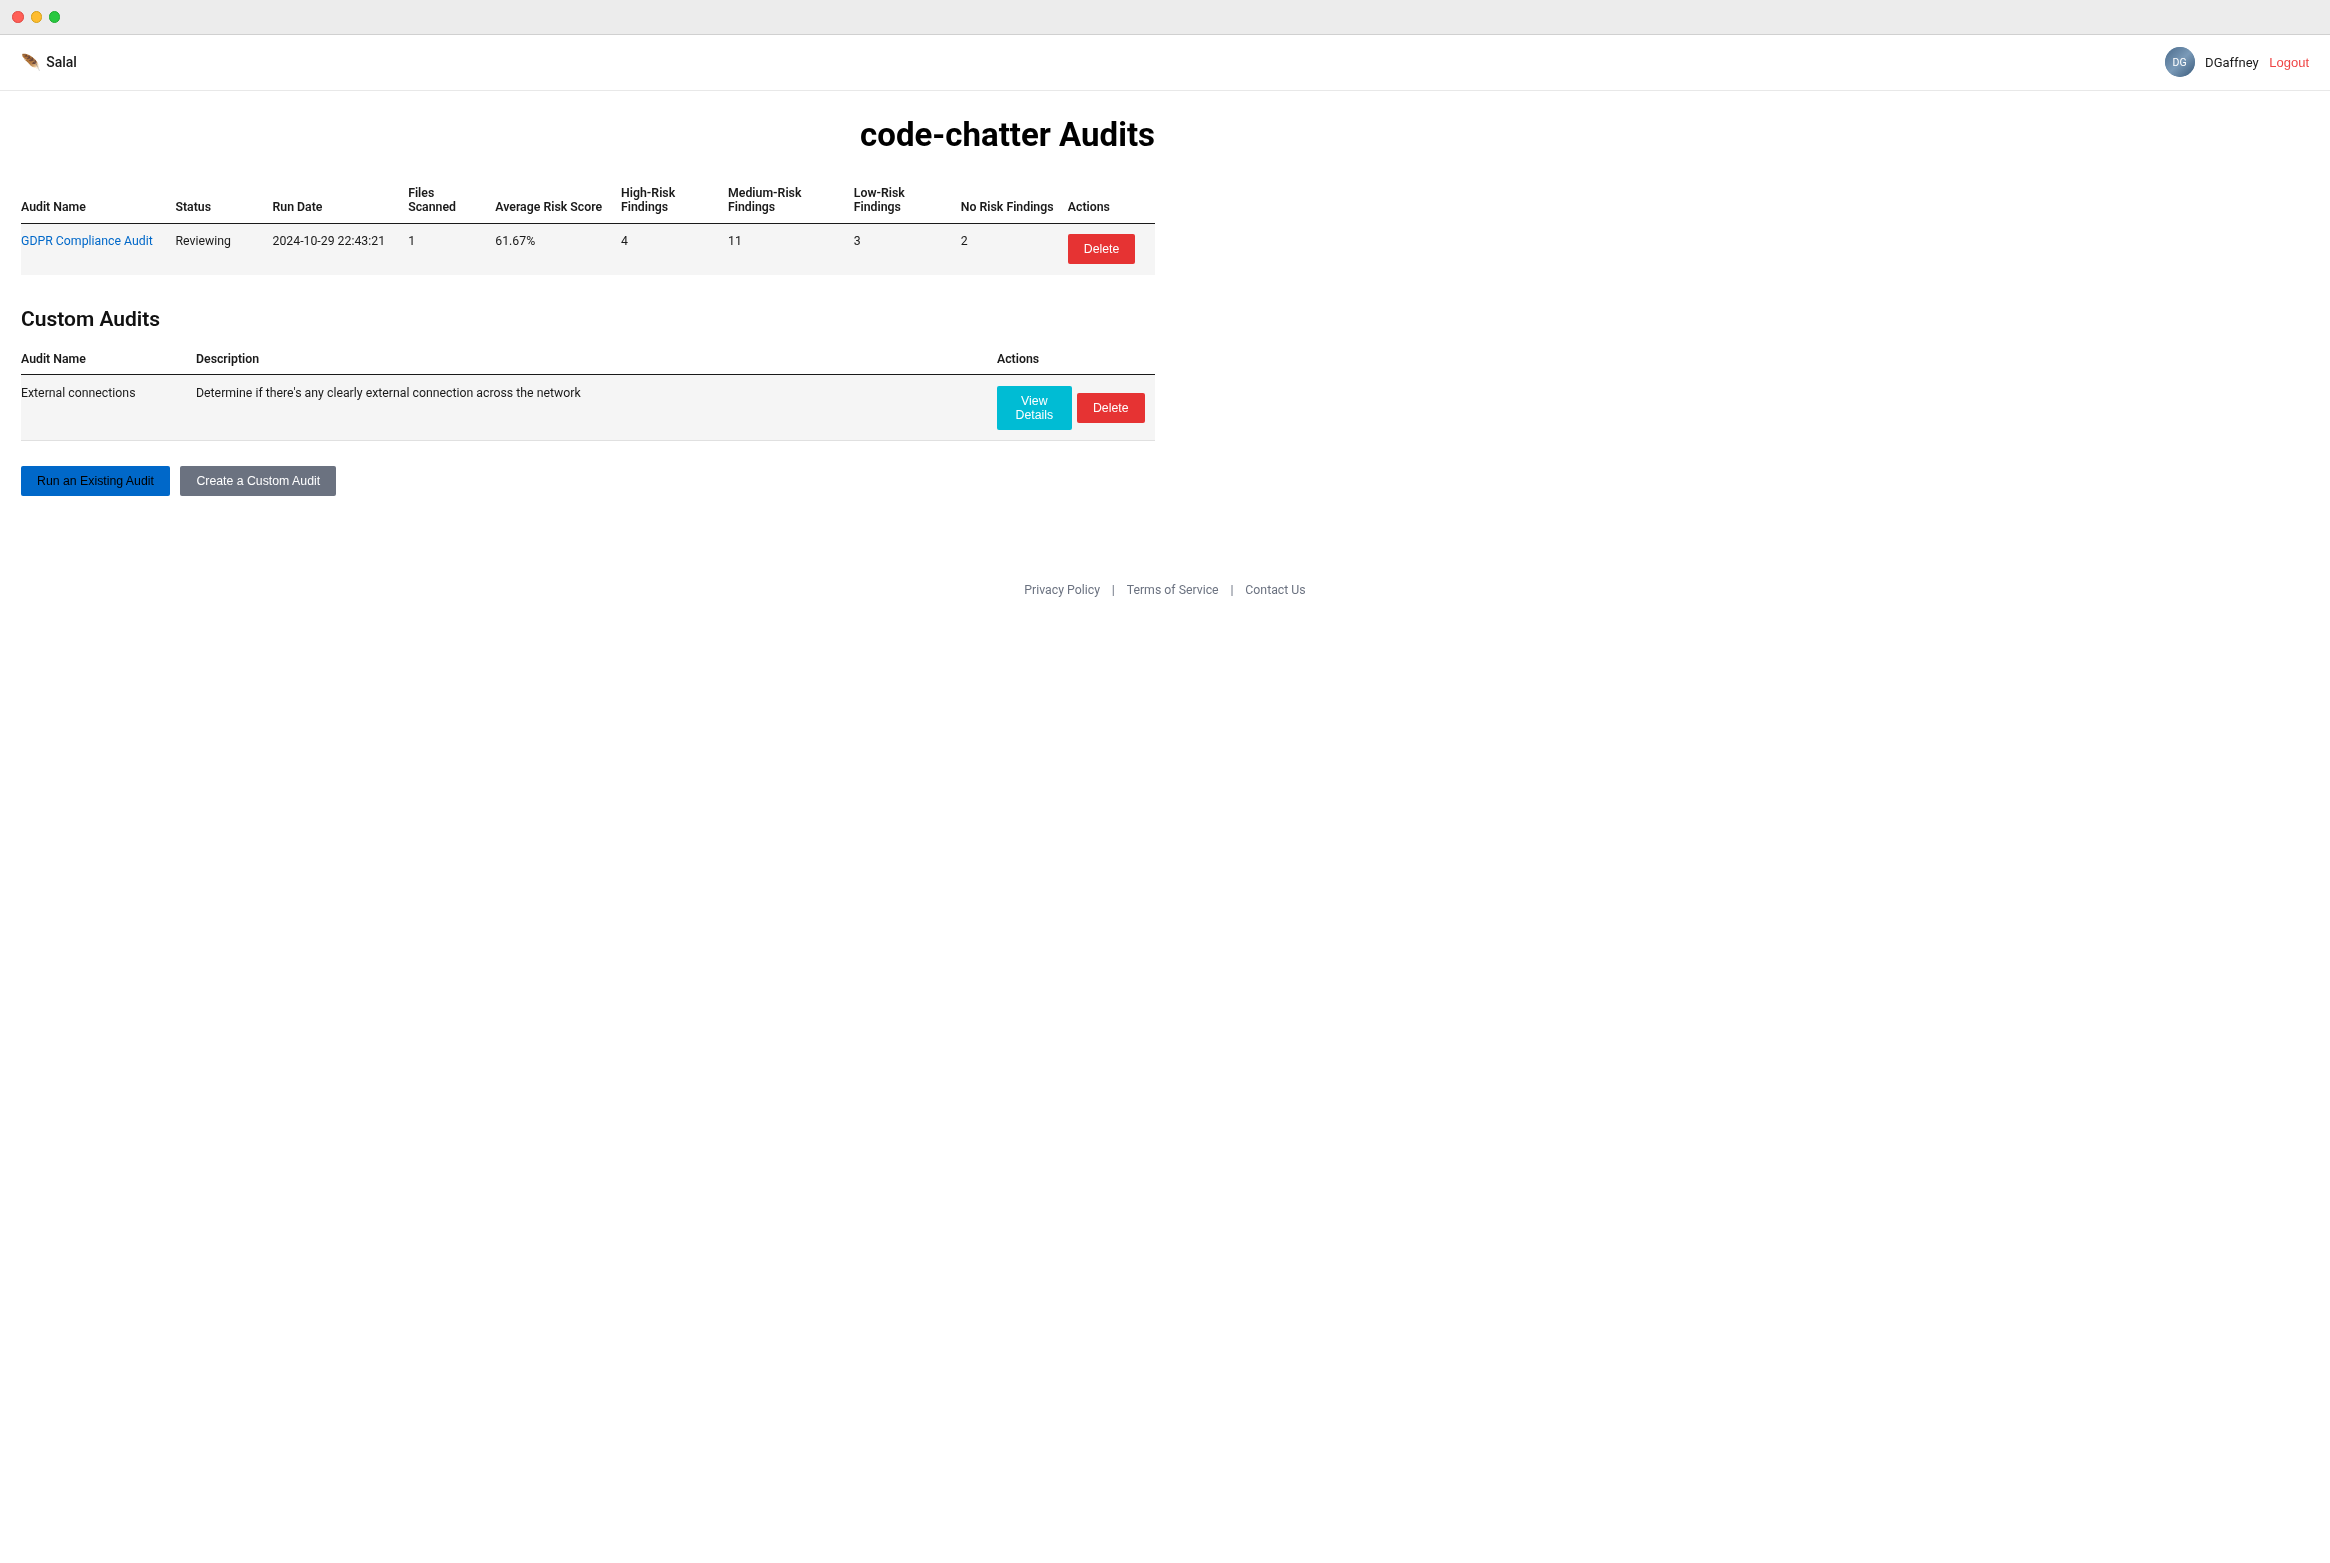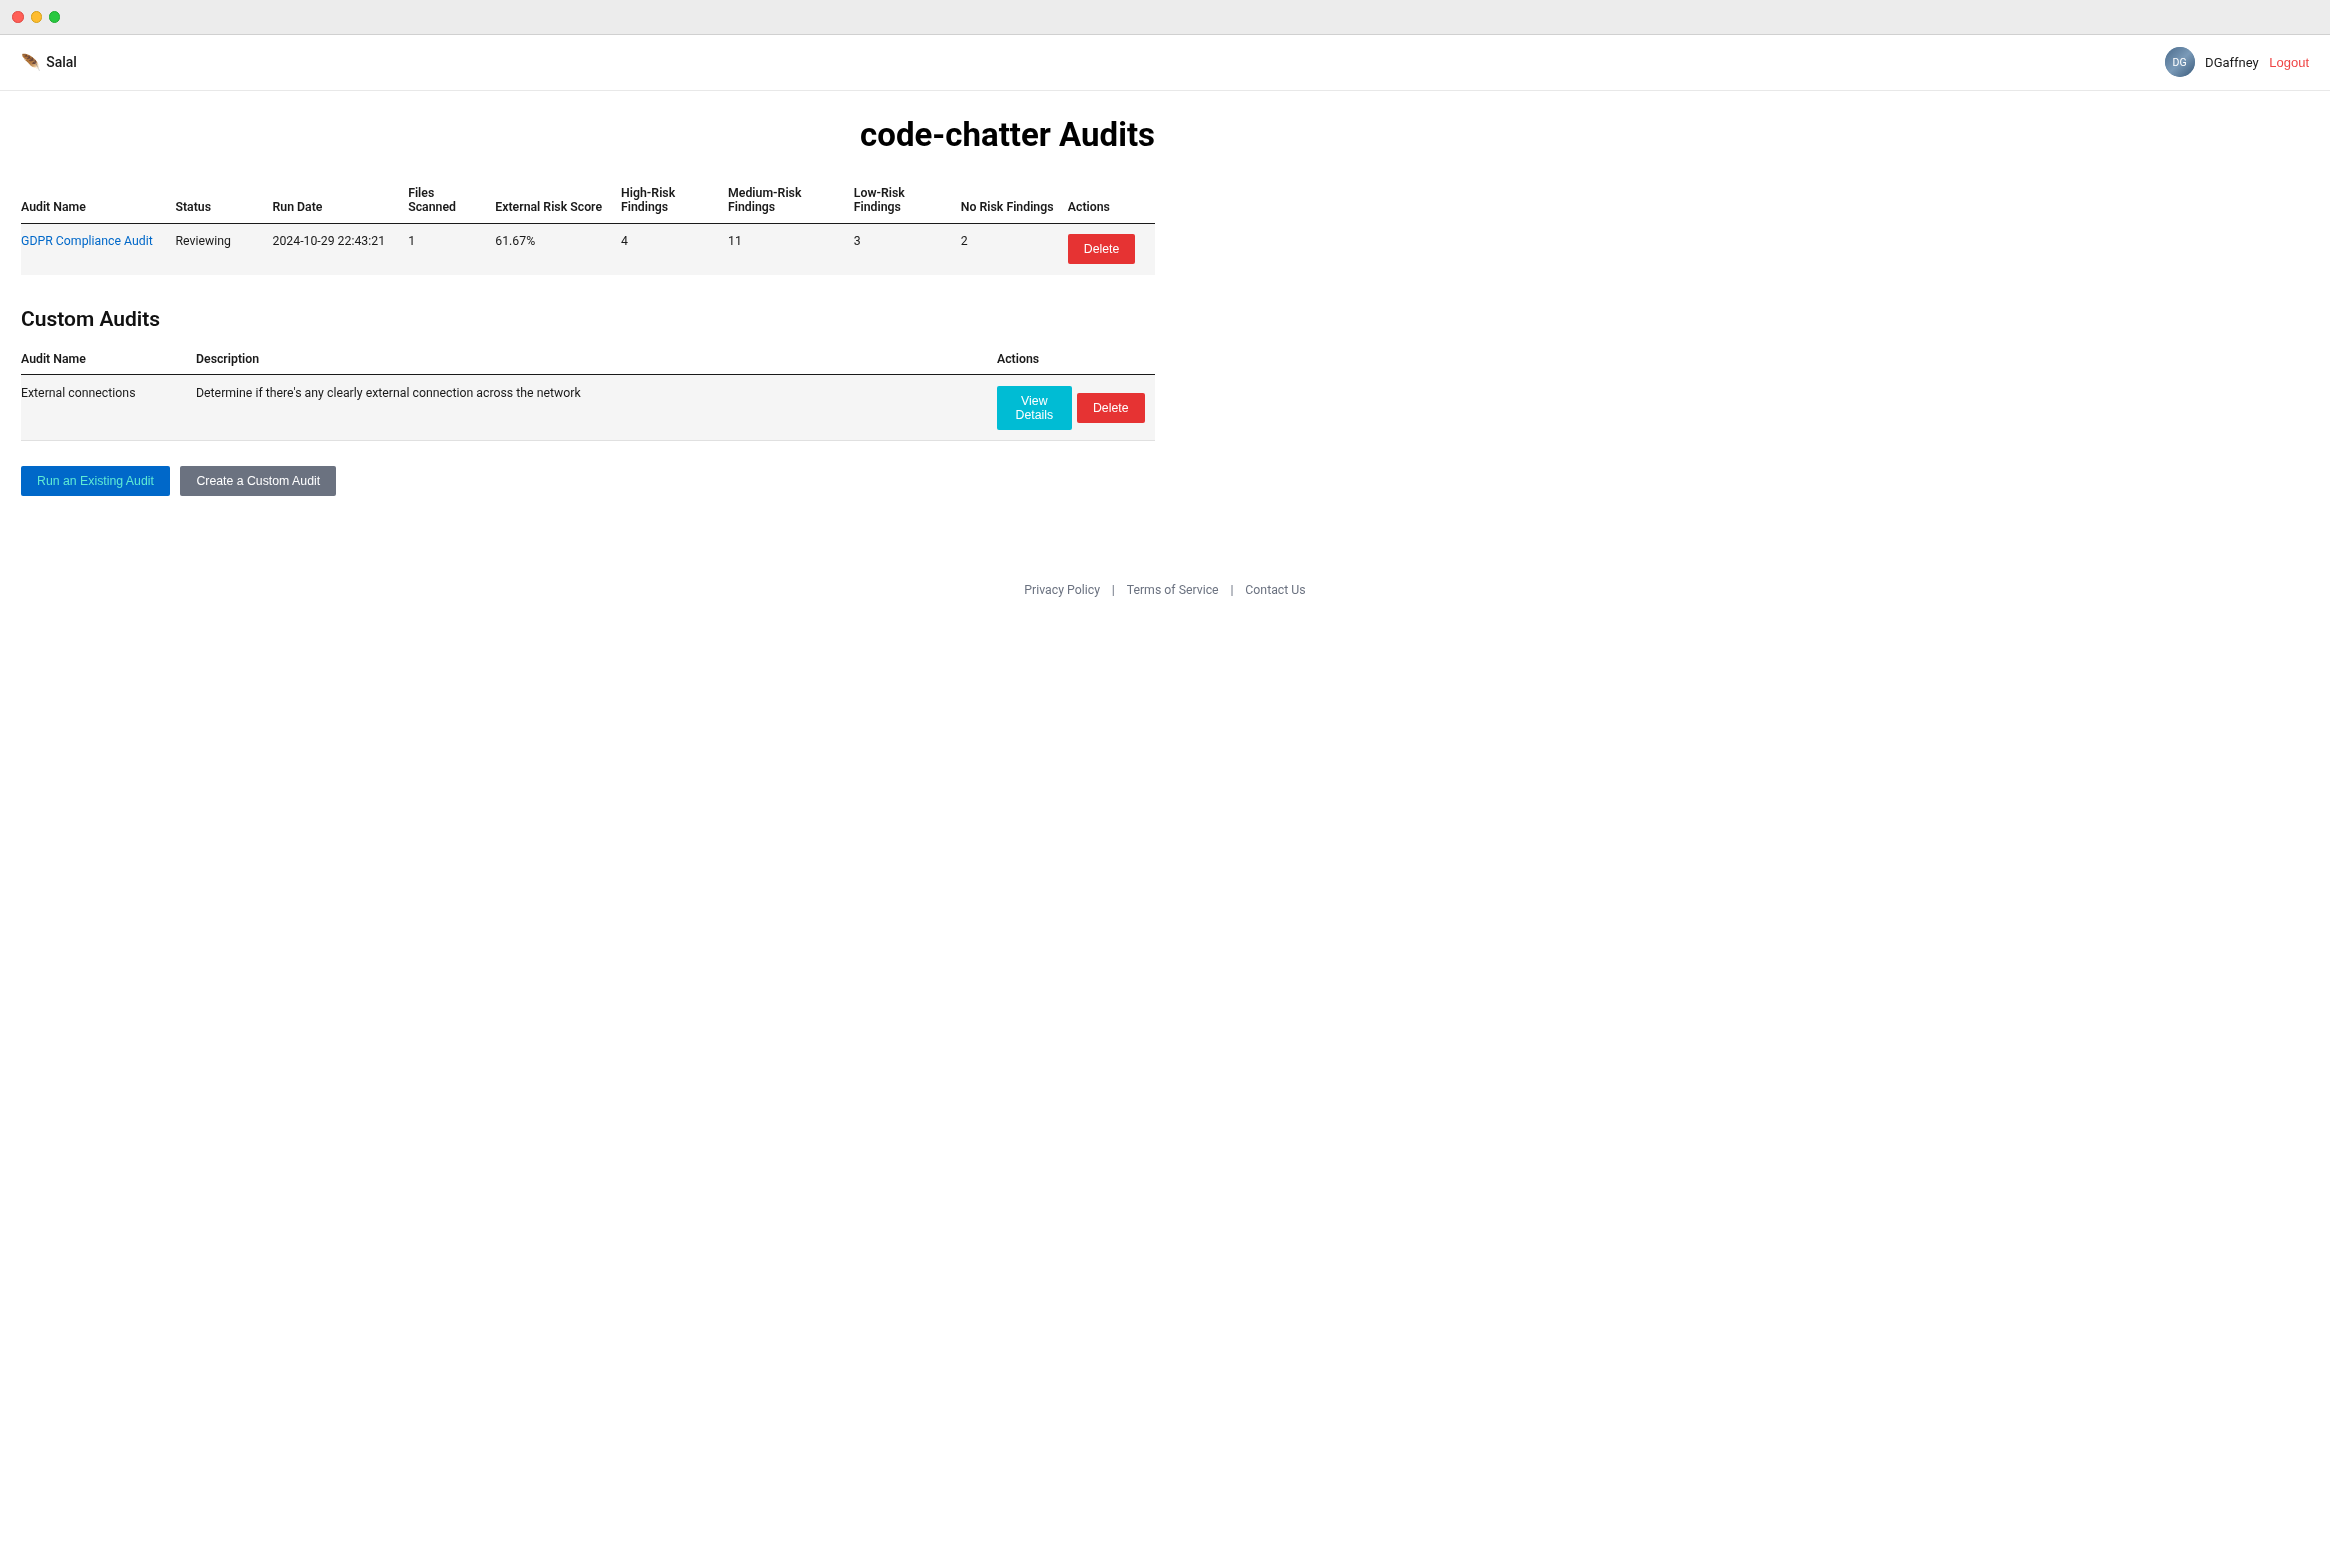--- a/index.html
+++ b/index.html
@@ -190,21 +190,21 @@
       border-radius: 2px;
       font-size: 12.3px;
       font-weight: 500;
       cursor: pointer;
       border: none;
       text-align: center;
     }
 
     .btn-blue {
       background: #0068c9;
-      color: #5eead4;
+      color: #000000;
     }
 
     .btn-gray {
       background: #6b7280;
       color: white;
     }
 
     .btn-red {
       background: #e63333;
       color: white;
@@ -273,21 +273,21 @@
 
   <section class="audit-reports-section">
     <div class="table-wrapper">
       <table>
         <thead>
           <tr>
             <th style="width:140px">Audit Name</th>
             <th style="width:88px">Status</th>
             <th style="width:123px">Run Date</th>
             <th style="width:79px">Files Scanned</th>
-            <th style="width:114px">External Risk Score</th>
+            <th style="width:114px">Average Risk Score</th>
             <th style="width:97px">High-Risk Findings</th>
             <th style="width:114px">Medium-Risk Findings</th>
             <th style="width:97px">Low-Risk Findings</th>
             <th style="width:97px">No Risk Findings</th>
             <th style="width:79px">Actions</th>
           </tr>
         </thead>
         <tbody id="audit-reports-tbody">
         <tr>
       <td>

